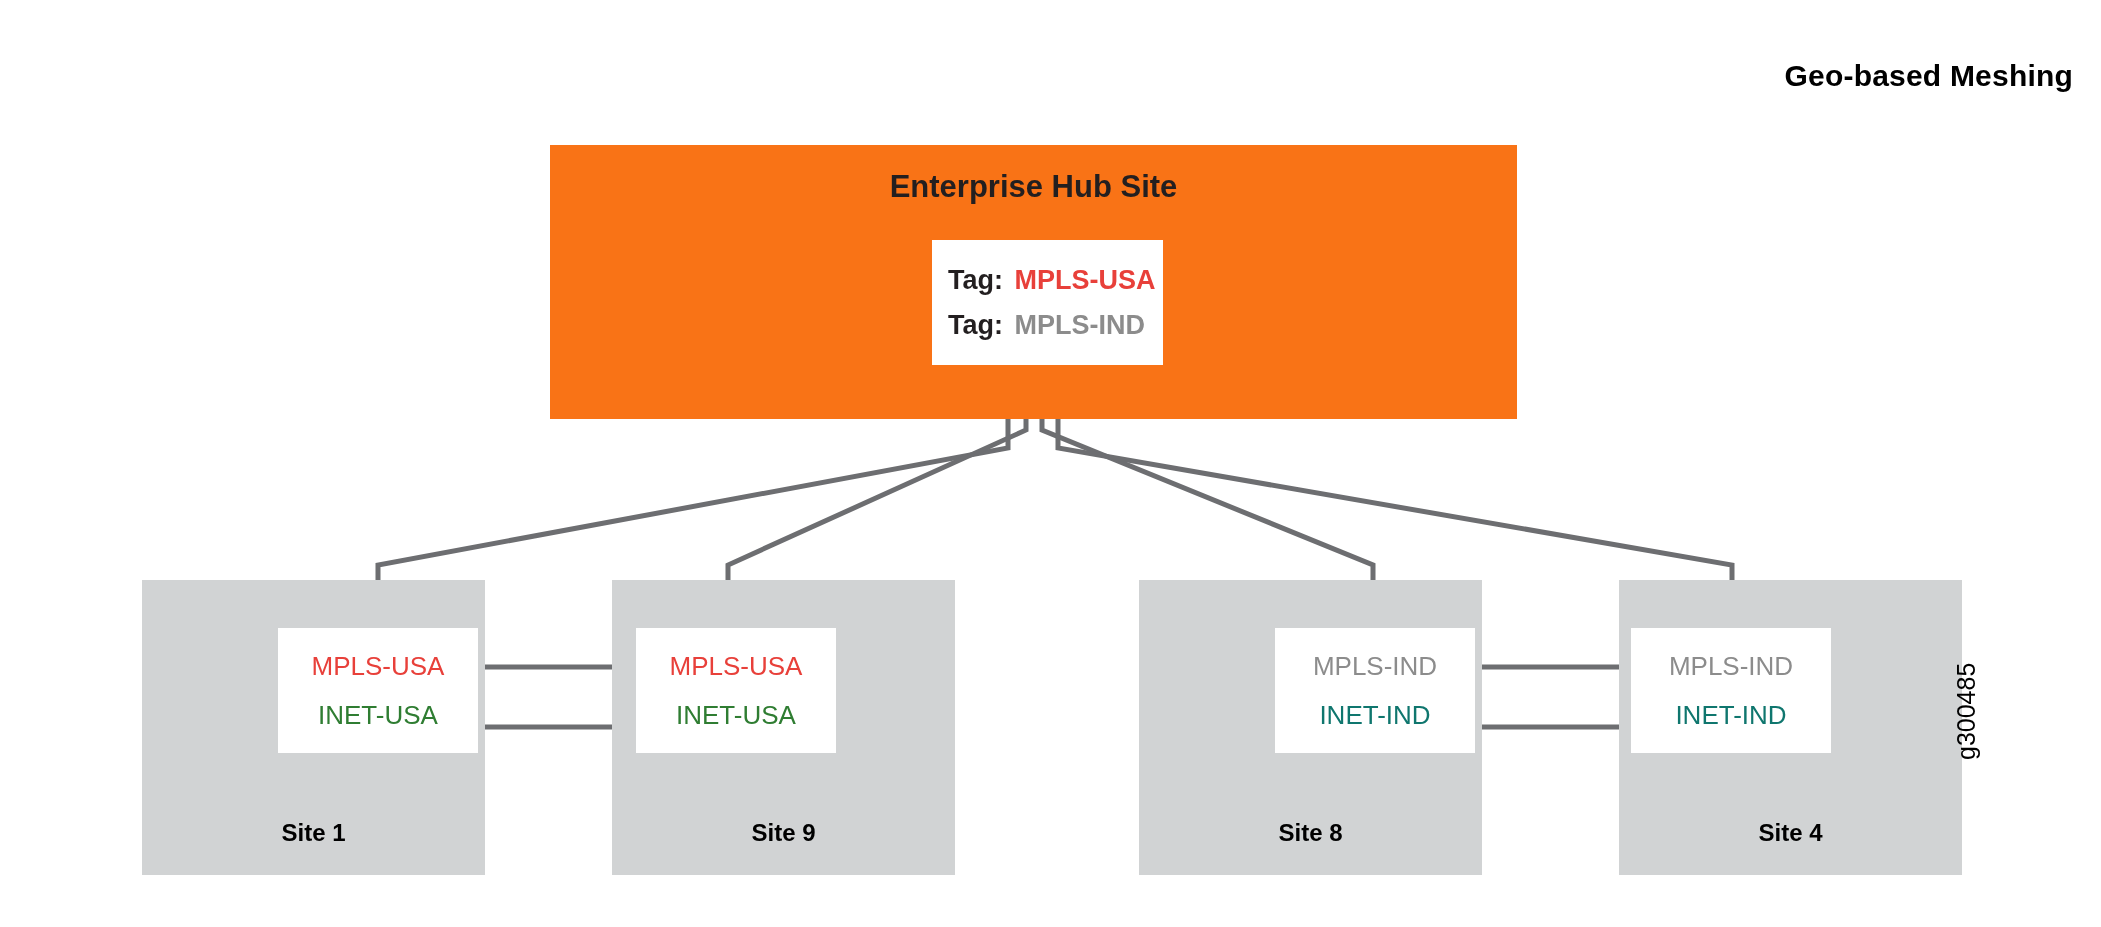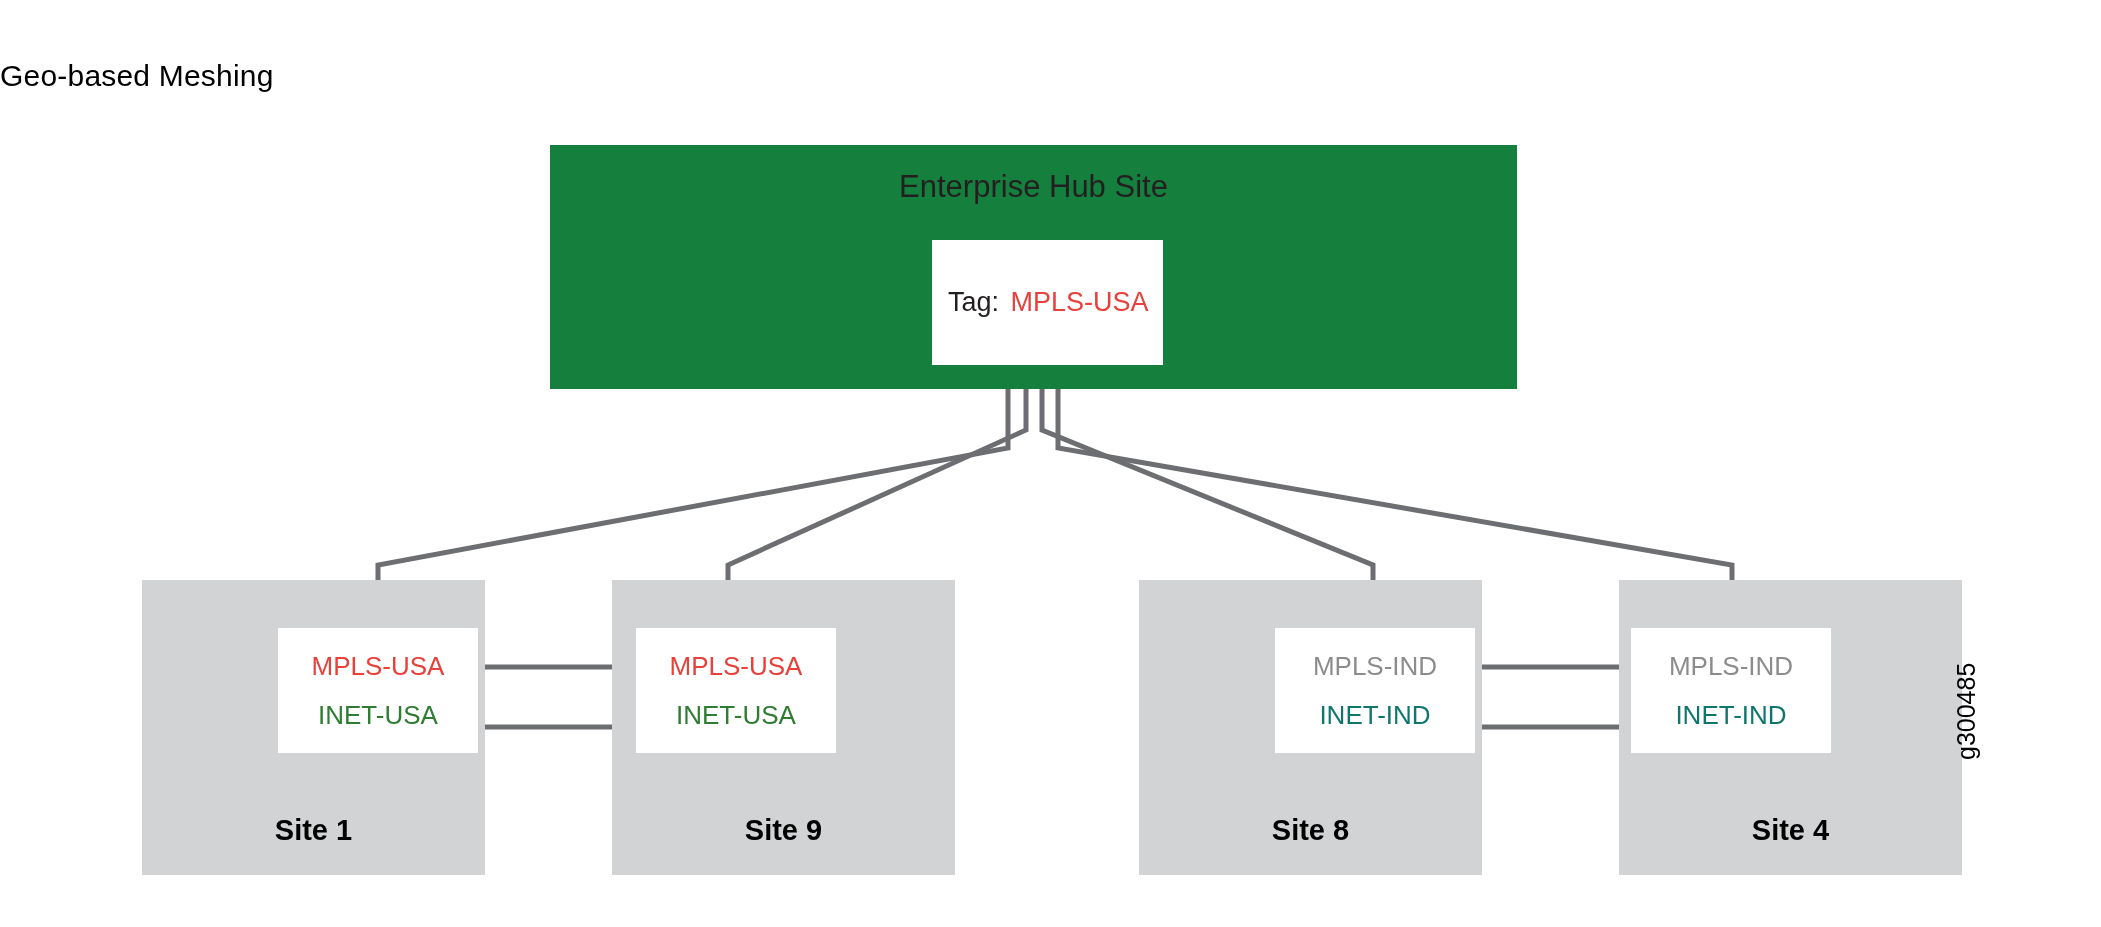--- a/index.html
+++ b/index.html
@@ -17,44 +17,45 @@
     background: #ffffff;
     overflow: hidden;
   }
 
   
   .diagram-title {
     position: absolute;
     left: 0;
     top: 59px;
     width: 2073px;
-    text-align: left;
+    text-align: right;
     font-size: 30px;
-    font-weight: normal;
+    font-weight: bold;
     color: #000000;
     letter-spacing: 0.2px;
   }
 
   
   #links {
     position: absolute;
     left: 0;
     top: 0;
     width: 2101px;
     height: 927px;
   }
 
   
   .hub-box {
     position: absolute;
     left: 550px;
     top: 145px;
     width: 967px;
-    height: 244px;
-    background: #15803d;
+    height: 274px;
+    background: #f97316;
+    font-weight: bold;
   }
   .hub-title {
     position: absolute;
     left: 0;
     top: 24px;
     width: 967px;
     text-align: center;
     font-size: 31px;
     color: #231f20;
   }
@@ -102,21 +103,21 @@
     padding: 9px 0;
     white-space: nowrap;
     text-align: center;
   }
   .site-name {
     position: absolute;
     bottom: 28px;
     left: 0;
     width: 100%;
     text-align: center;
-    font-size: 29px;
+    font-size: 24px;
     font-weight: bold;
     color: #000000;
   }
 
   
   .watermark {
     position: absolute;
     left: 1952px;
     top: 760px;
     font-size: 25px;
@@ -153,20 +154,24 @@
   </svg>
 
   <div class="hub-box">
     <div class="hub-title">Enterprise Hub Site</div>
 
     <div class="hub-tag-card">
       <div class="tag-row">
         <span class="tag-label">Tag:</span>
         <span class="tag-value c-red">MPLS-USA</span>
       </div>
+      <div class="tag-row">
+        <span class="tag-label">Tag:</span>
+        <span class="tag-value c-gray">MPLS-IND</span>
+      </div>
     </div>
   </div>
 
   <div class="site-box" style="left:142px; width:343px;">
     <div class="site-card" style="left:136px; top:48px; width:200px; height:125px;">
       <div class="site-link-row c-red">MPLS-USA</div>
       <div class="site-link-row c-green">INET-USA</div>
     </div>
     <div class="site-name">Site 1</div>
   </div>

